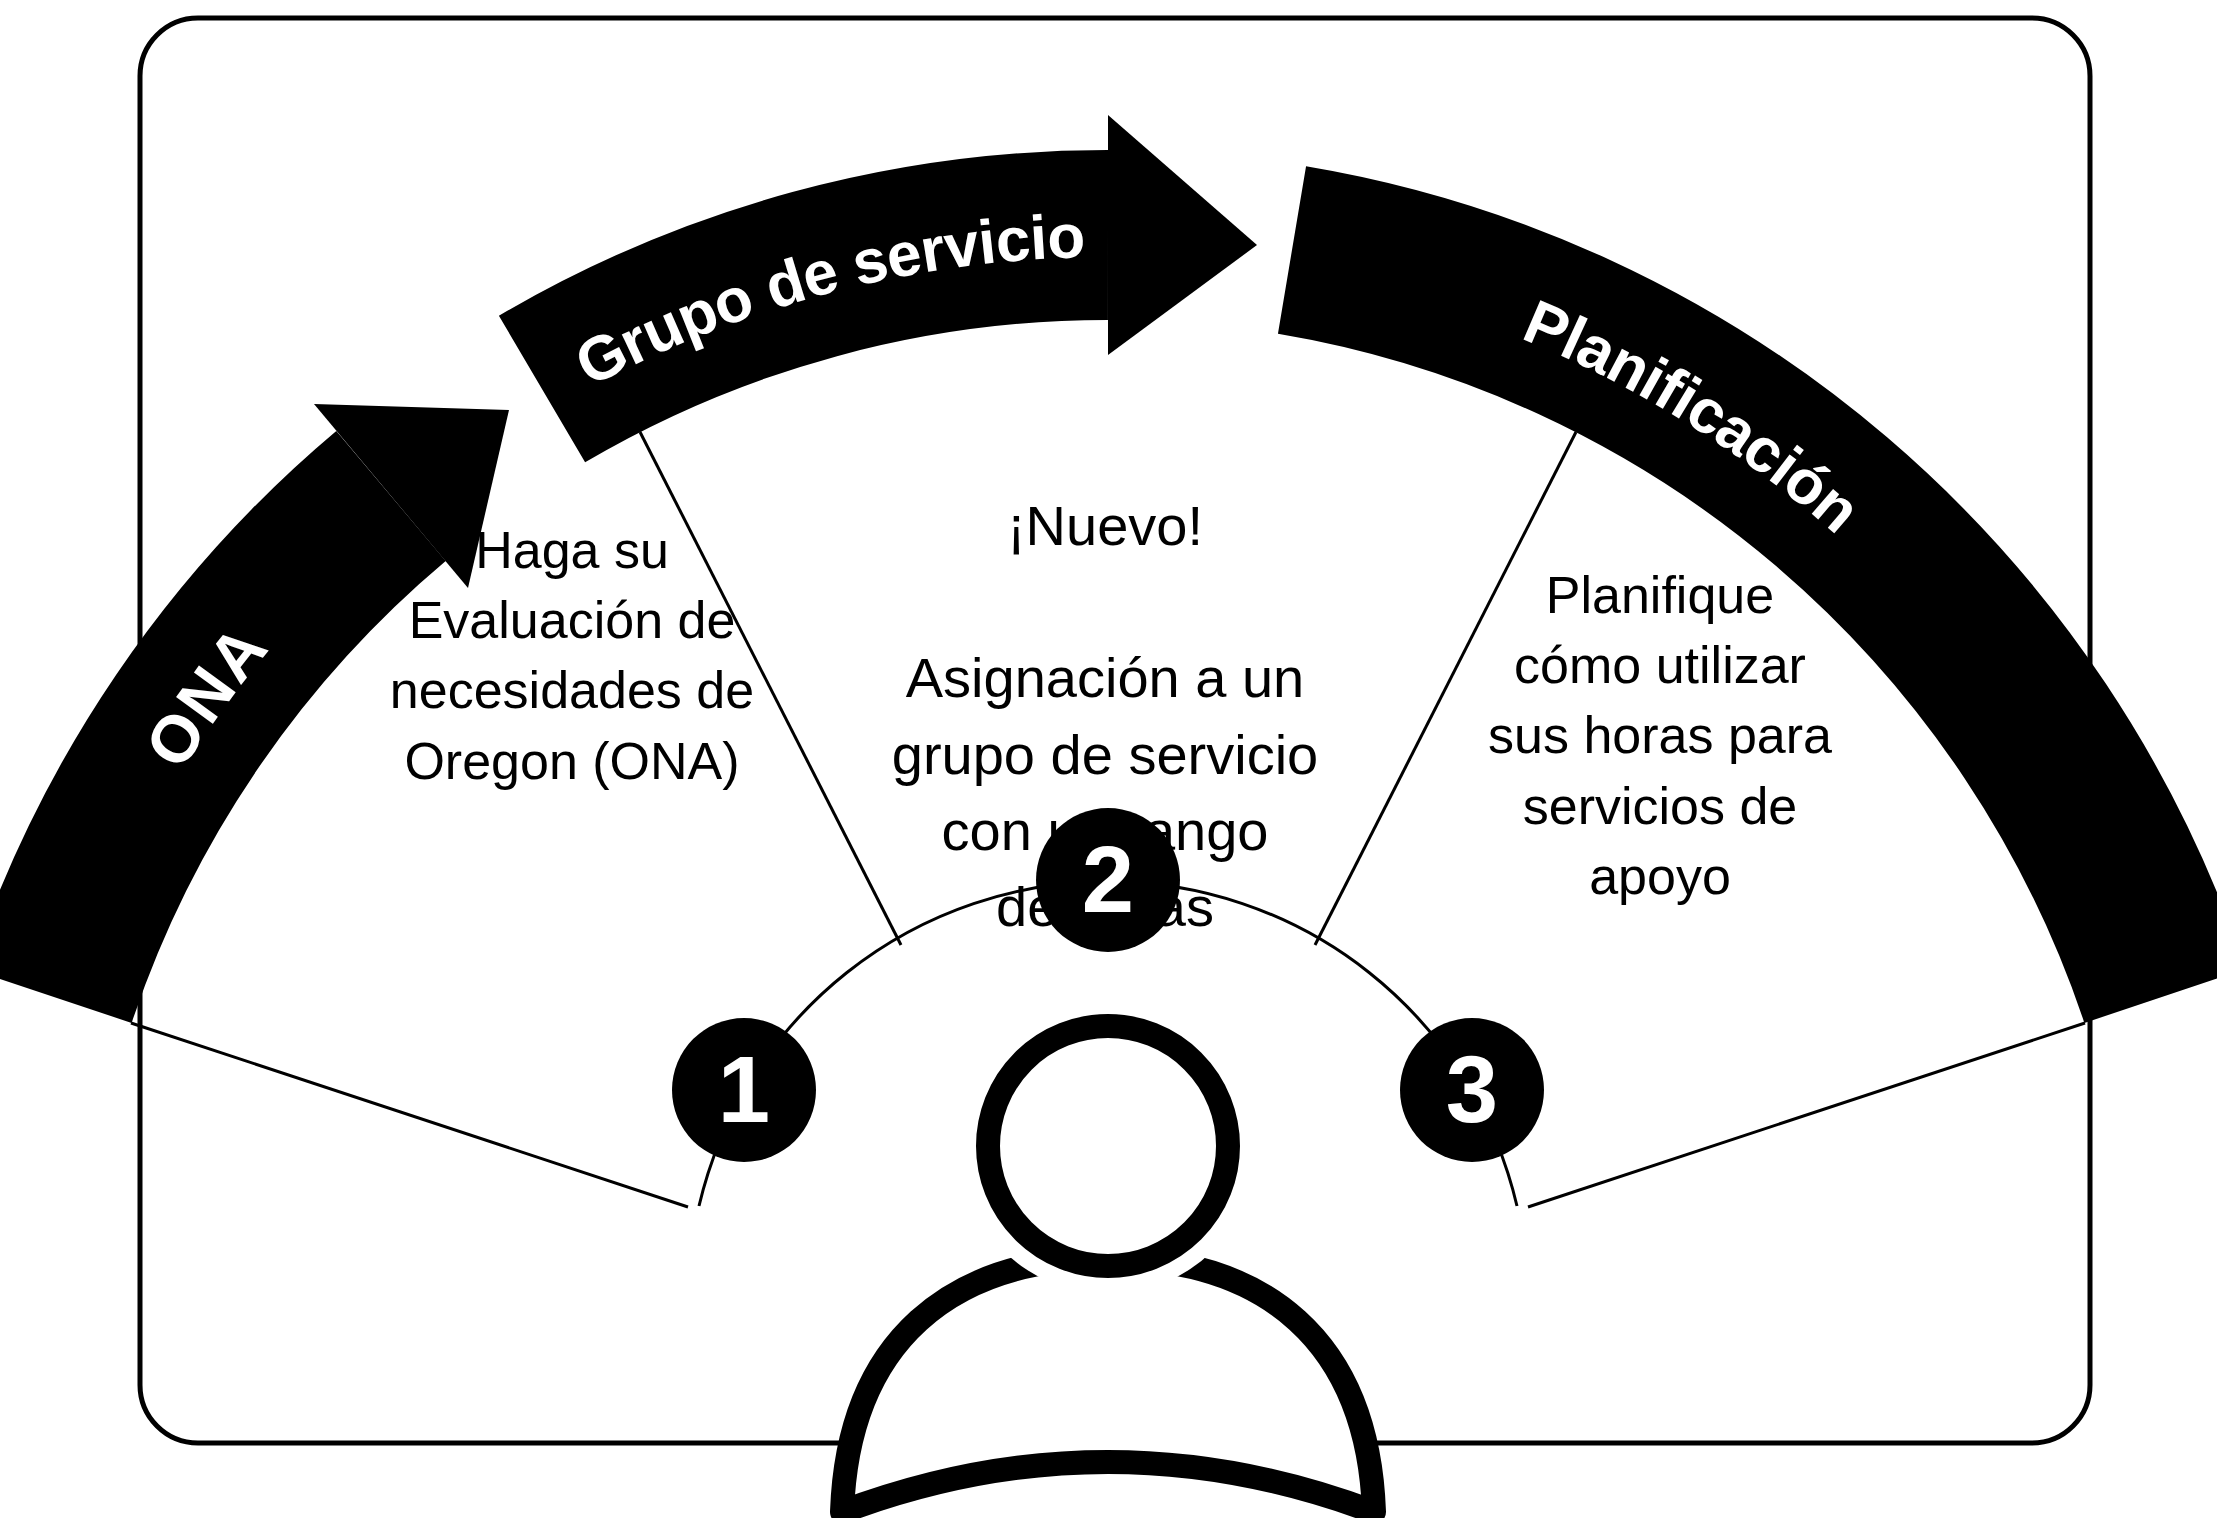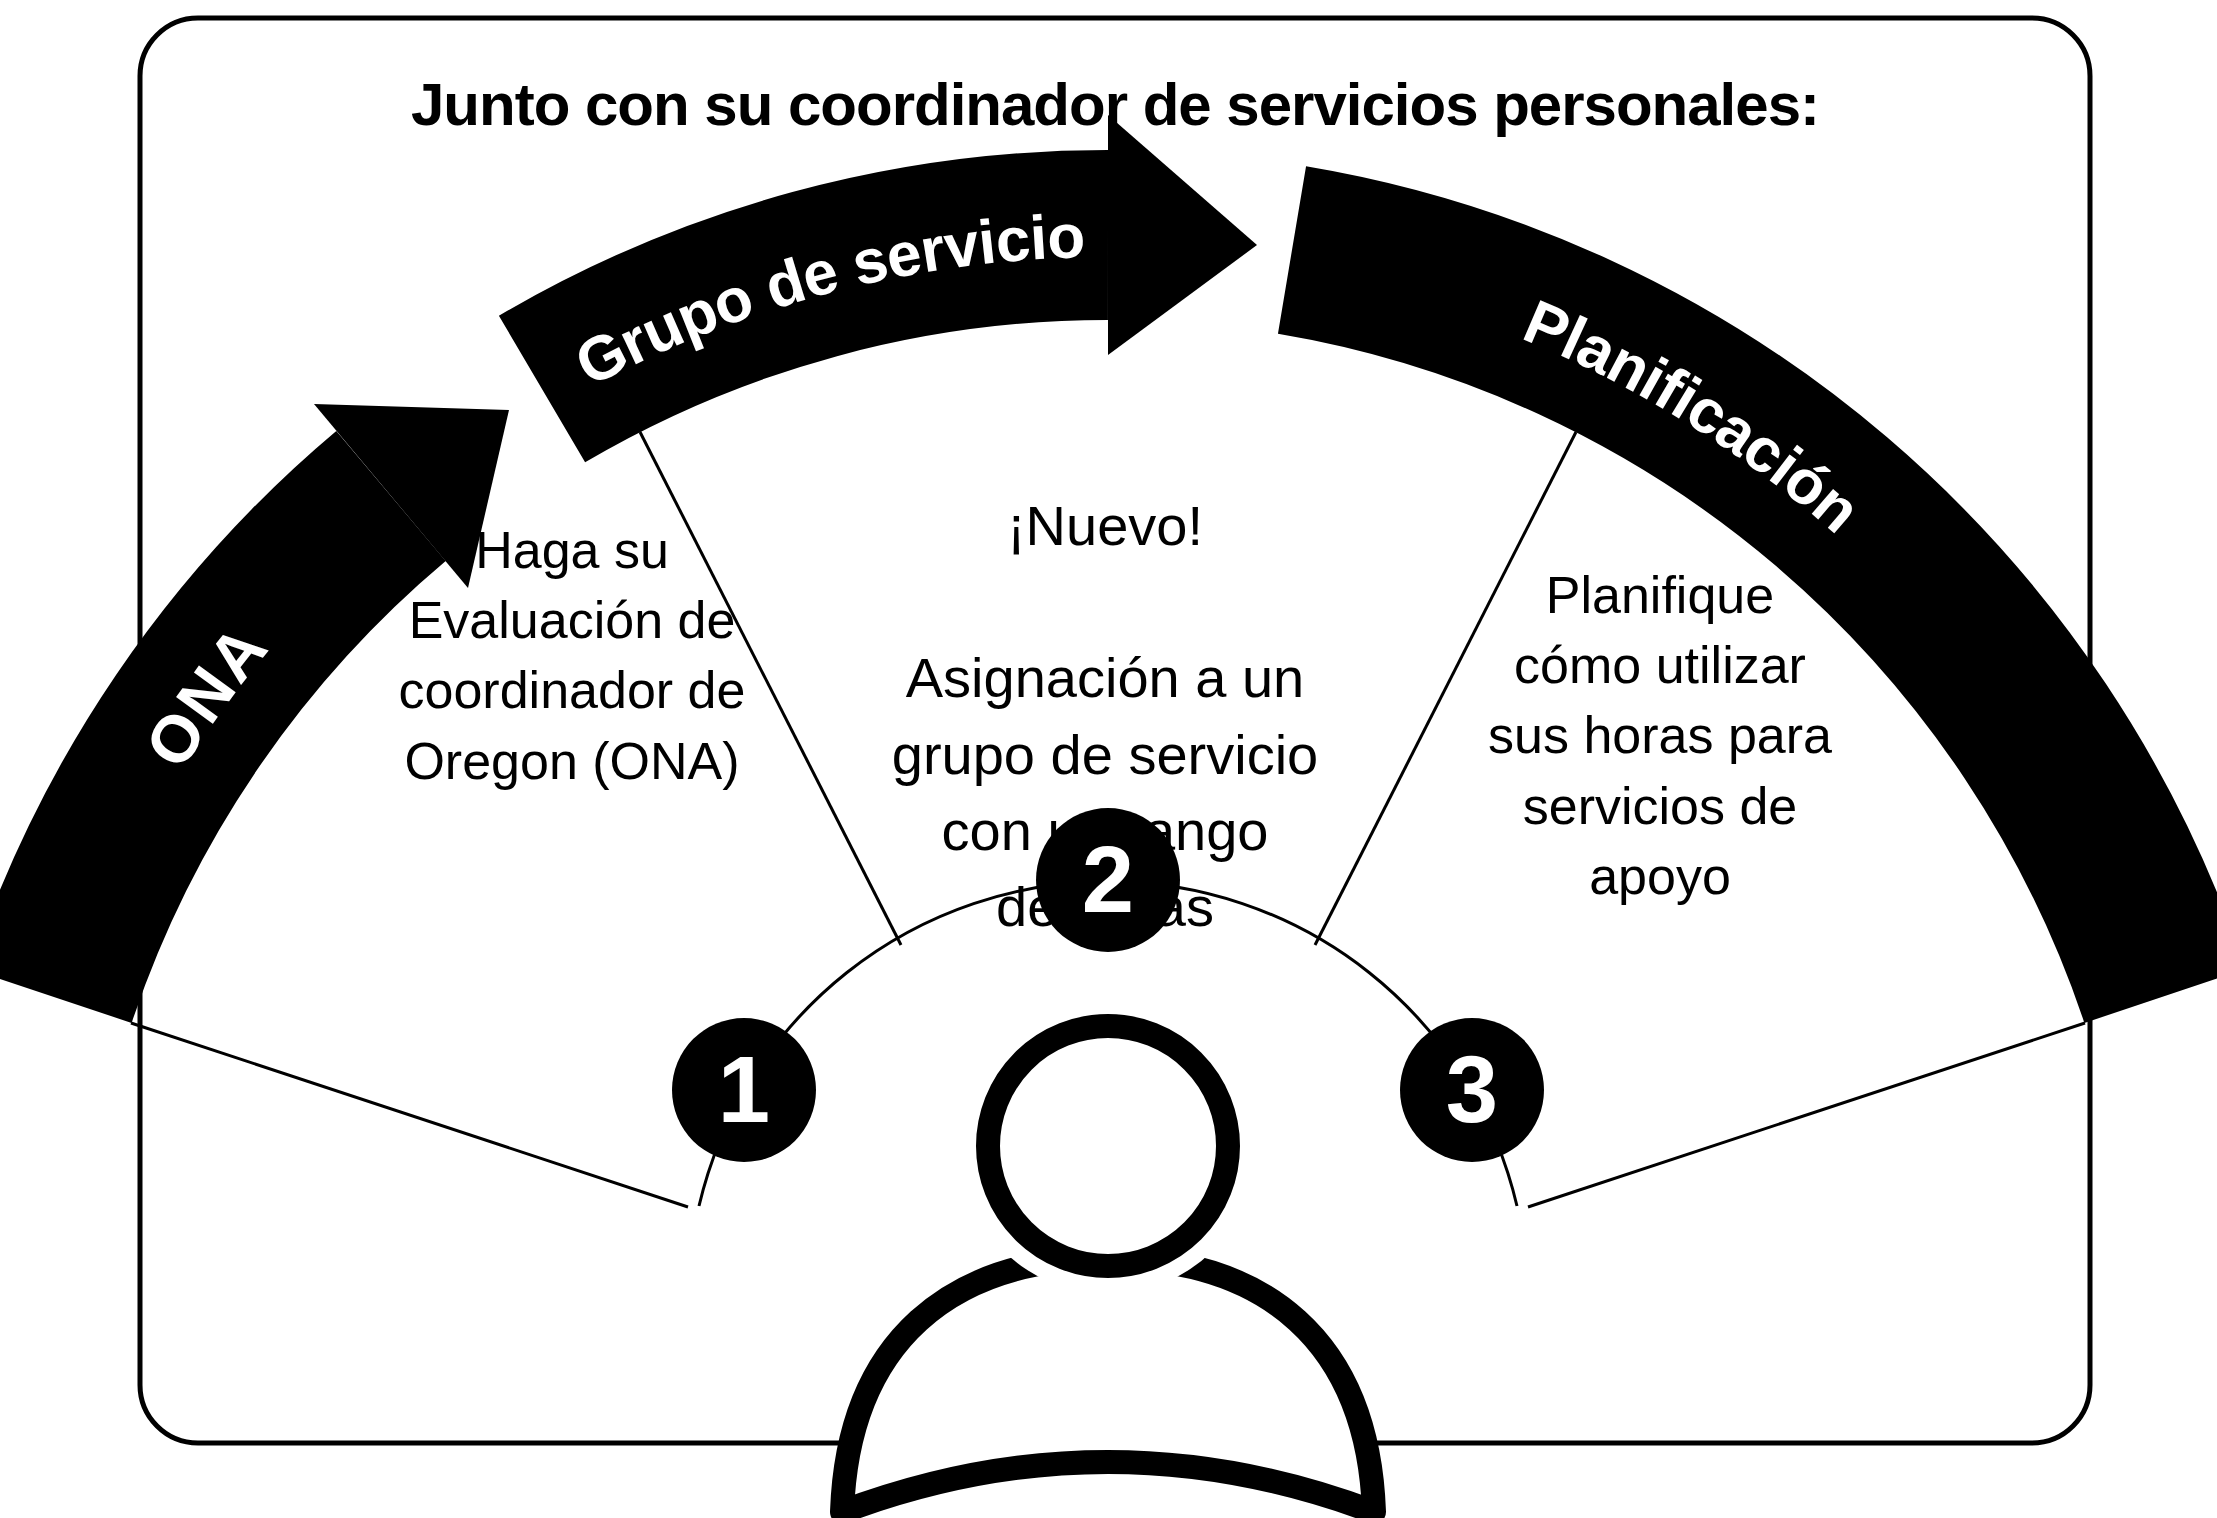--- a/index.html
+++ b/index.html
@@ -67,25 +67,24 @@
 
     <path d="M 699 1206 A 420 420 0 0 1 1517 1206" fill="none" stroke="#000" stroke-width="3"></path>
 
     <g>
       <path d="M 842 1512 C 848 1340 952 1258 1108 1258 C 1264 1258 1368 1340 1374 1512 Q 1108 1412 842 1512 Z" fill="#fff" stroke="#000" stroke-width="24" stroke-linejoin="round"></path>
       <circle cx="1108" cy="1146" r="148" fill="#fff"></circle>
       <circle cx="1108" cy="1146" r="120" fill="#fff" stroke="#000" stroke-width="24"></circle>
     </g>
   </svg>
 
-  <div id="title" class="overlay">Junto con su coordinador de servicios personales:</div>
 
   <div id="step1" class="overlay step-block">Haga su
 Evaluación de
-coordinador de
+necesidades de
 Oregon (ONA)</div>
 
   <div id="step2" class="overlay step-block">
     <div class="step-heading">¡Nuevo!</div>
     <div class="step-text">Asignación a un
 grupo de servicio
 con un rango
 de horas</div>
   </div>
 

